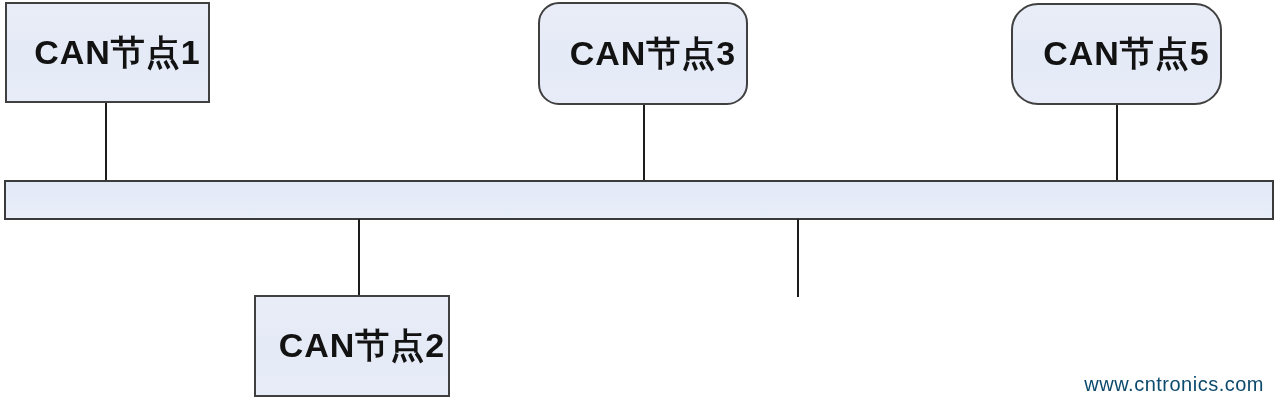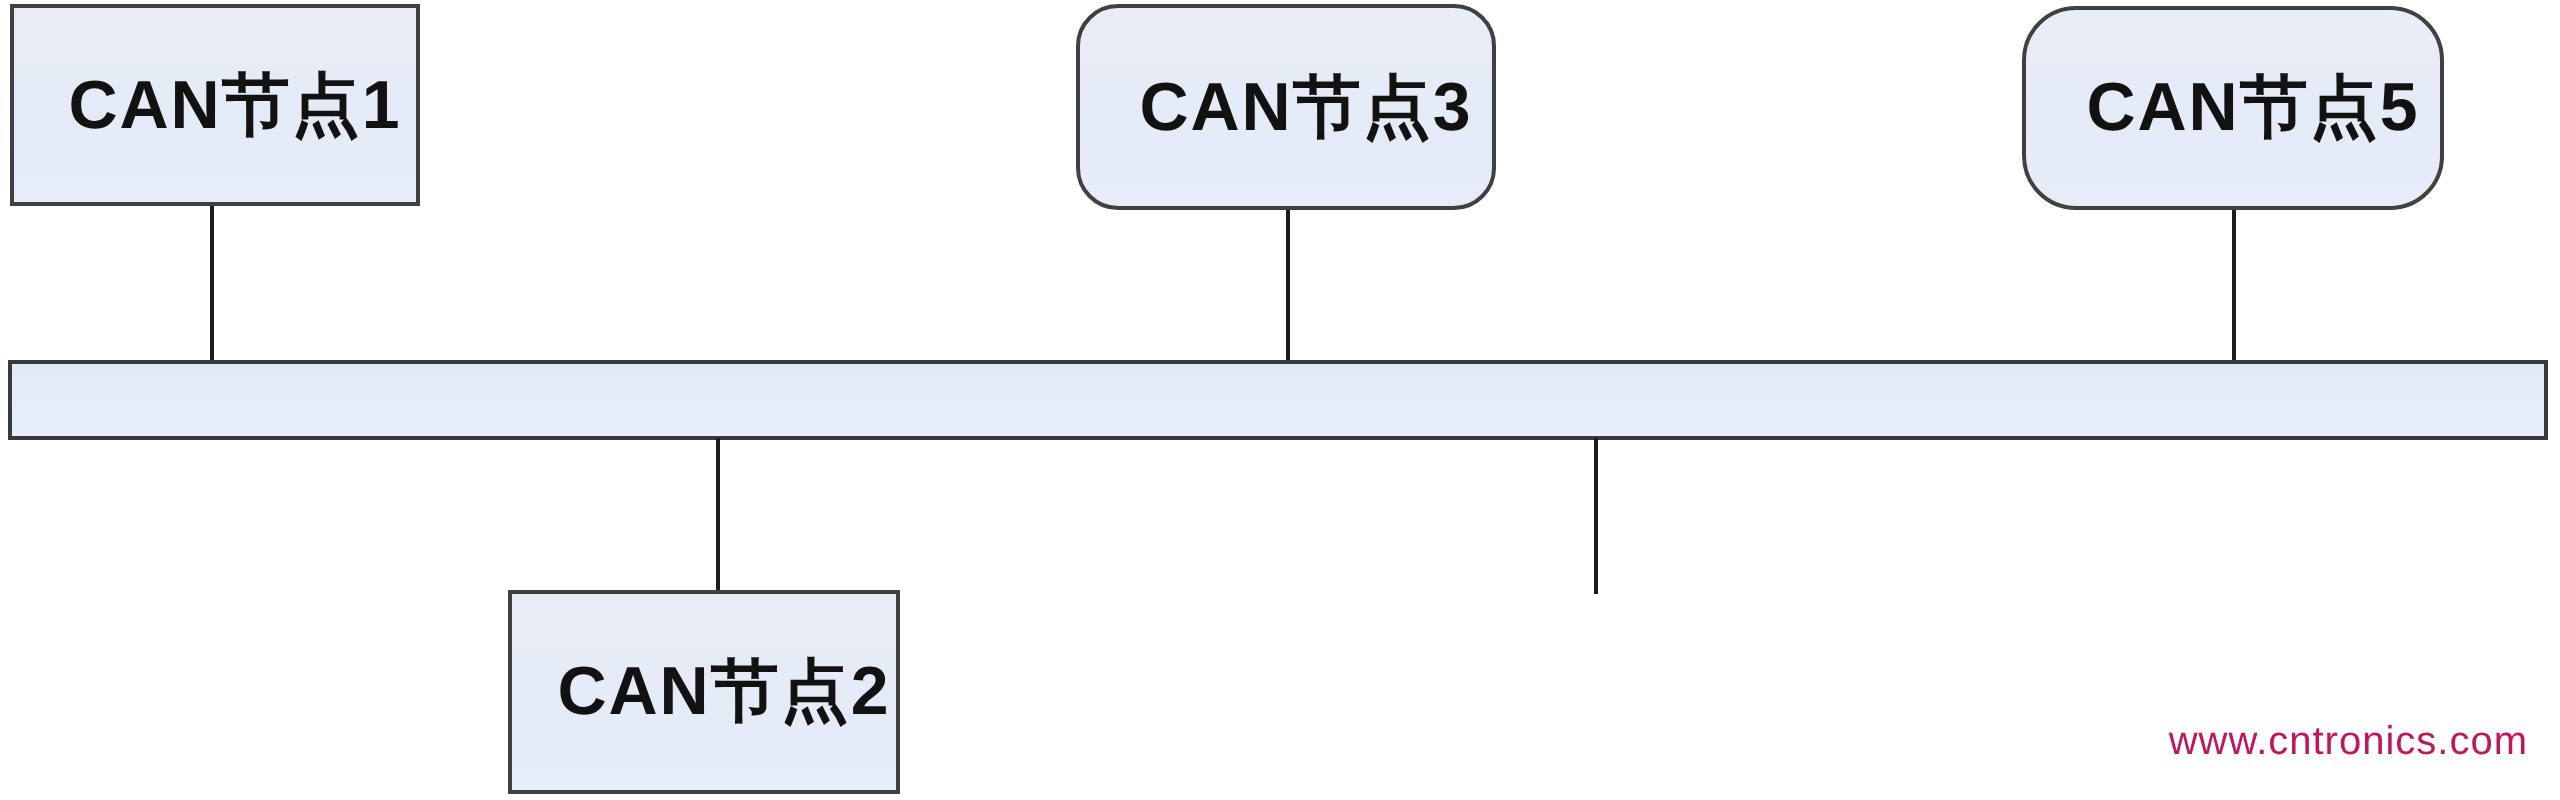--- a/index.html
+++ b/index.html
@@ -50,23 +50,23 @@
   .box-n4 { left: 693px;  top: 296px; width: 210px; height: 102px; }
   
   .conn-n1 { left: 105px;  top: 103px; height: 78px; }
   .conn-n3 { left: 643px;  top: 105px; height: 76px; }
   .conn-n5 { left: 1116px; top: 105px; height: 76px; }
   .conn-n2 { left: 358px;  top: 219px; height: 77px; }
   .conn-n4 { left: 797px;  top: 219px; height: 78px; }
   .watermark {
     position: absolute;
     right: 16px;
-    bottom: 17px;
+    bottom: 4px;
     font-size: 20px;
-    color: #be185d;
+    color: #0c4a6e;
     letter-spacing: 0.5px;
   }
 </style>
 </head>
 <body>
 
 <div class="canvas">
 
   <div class="node-box box-n1">
     <span class="node-label">CAN节点1</span>

